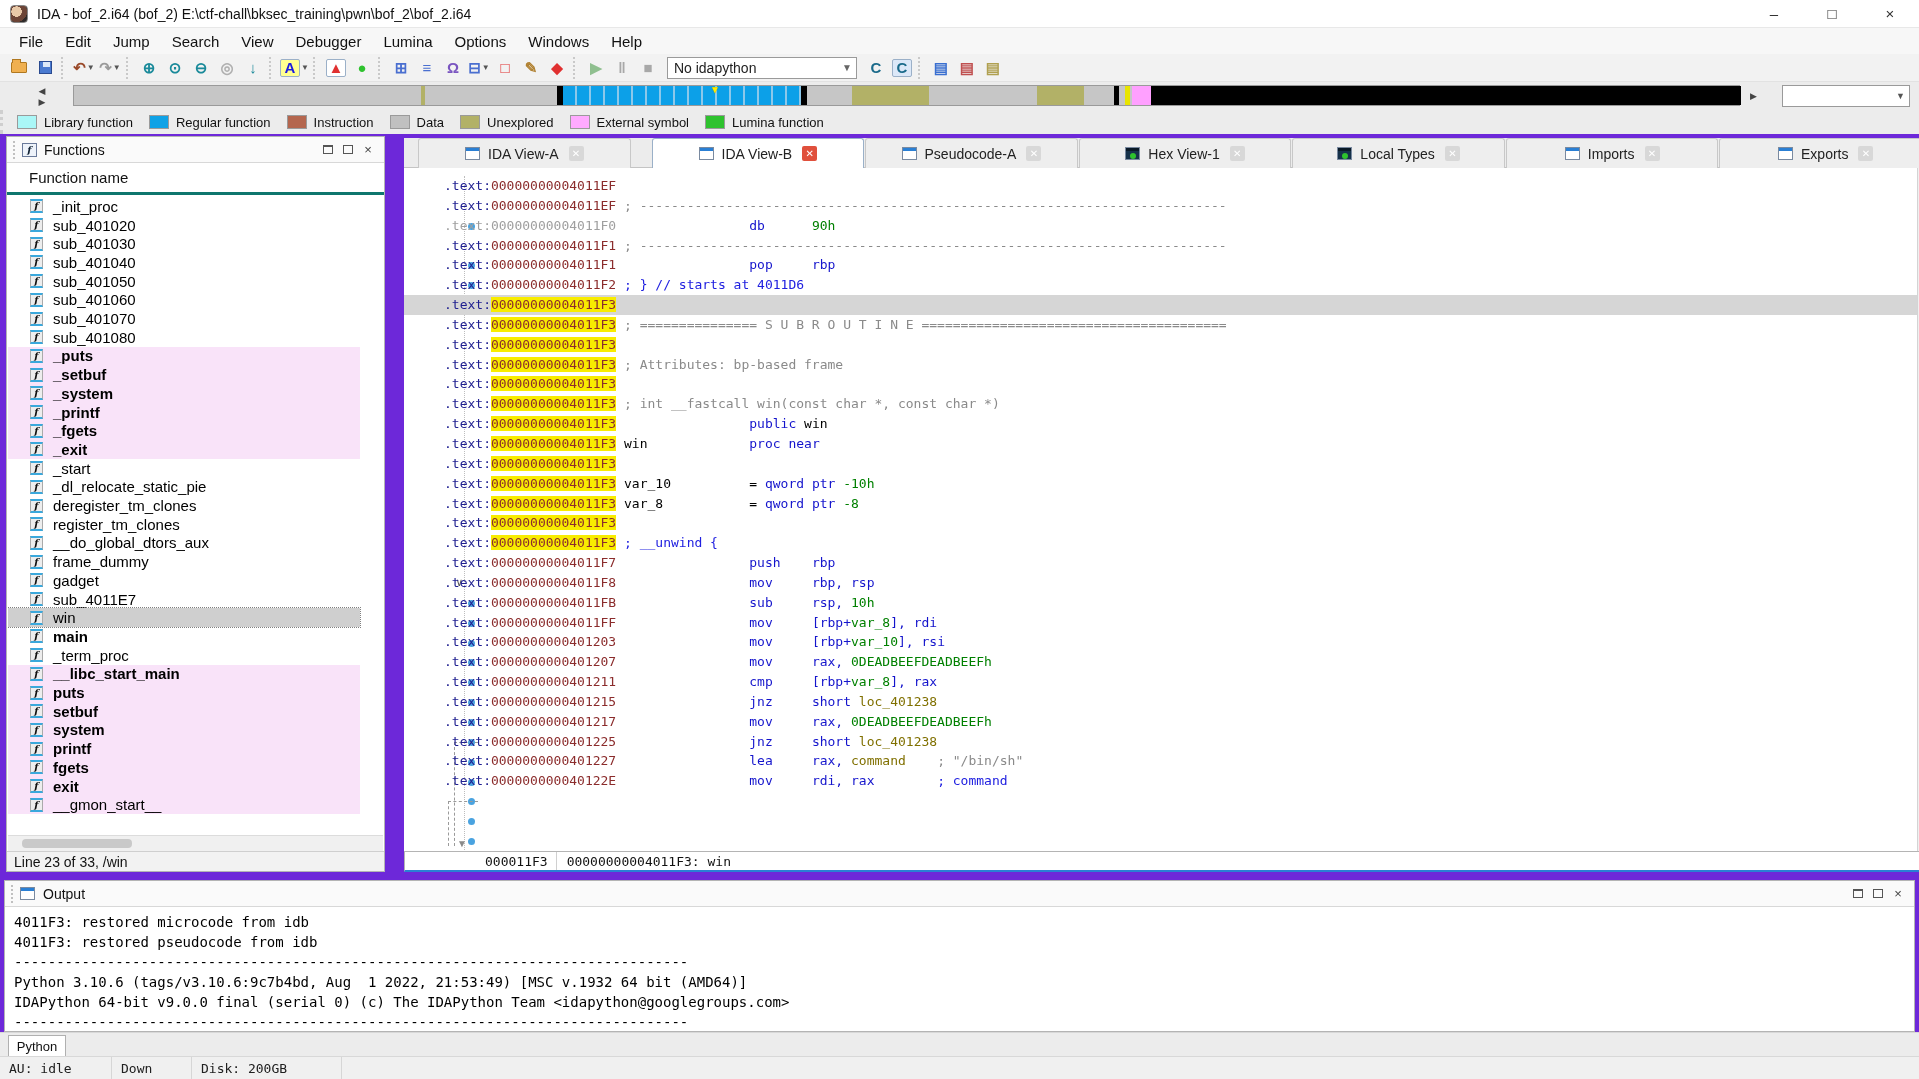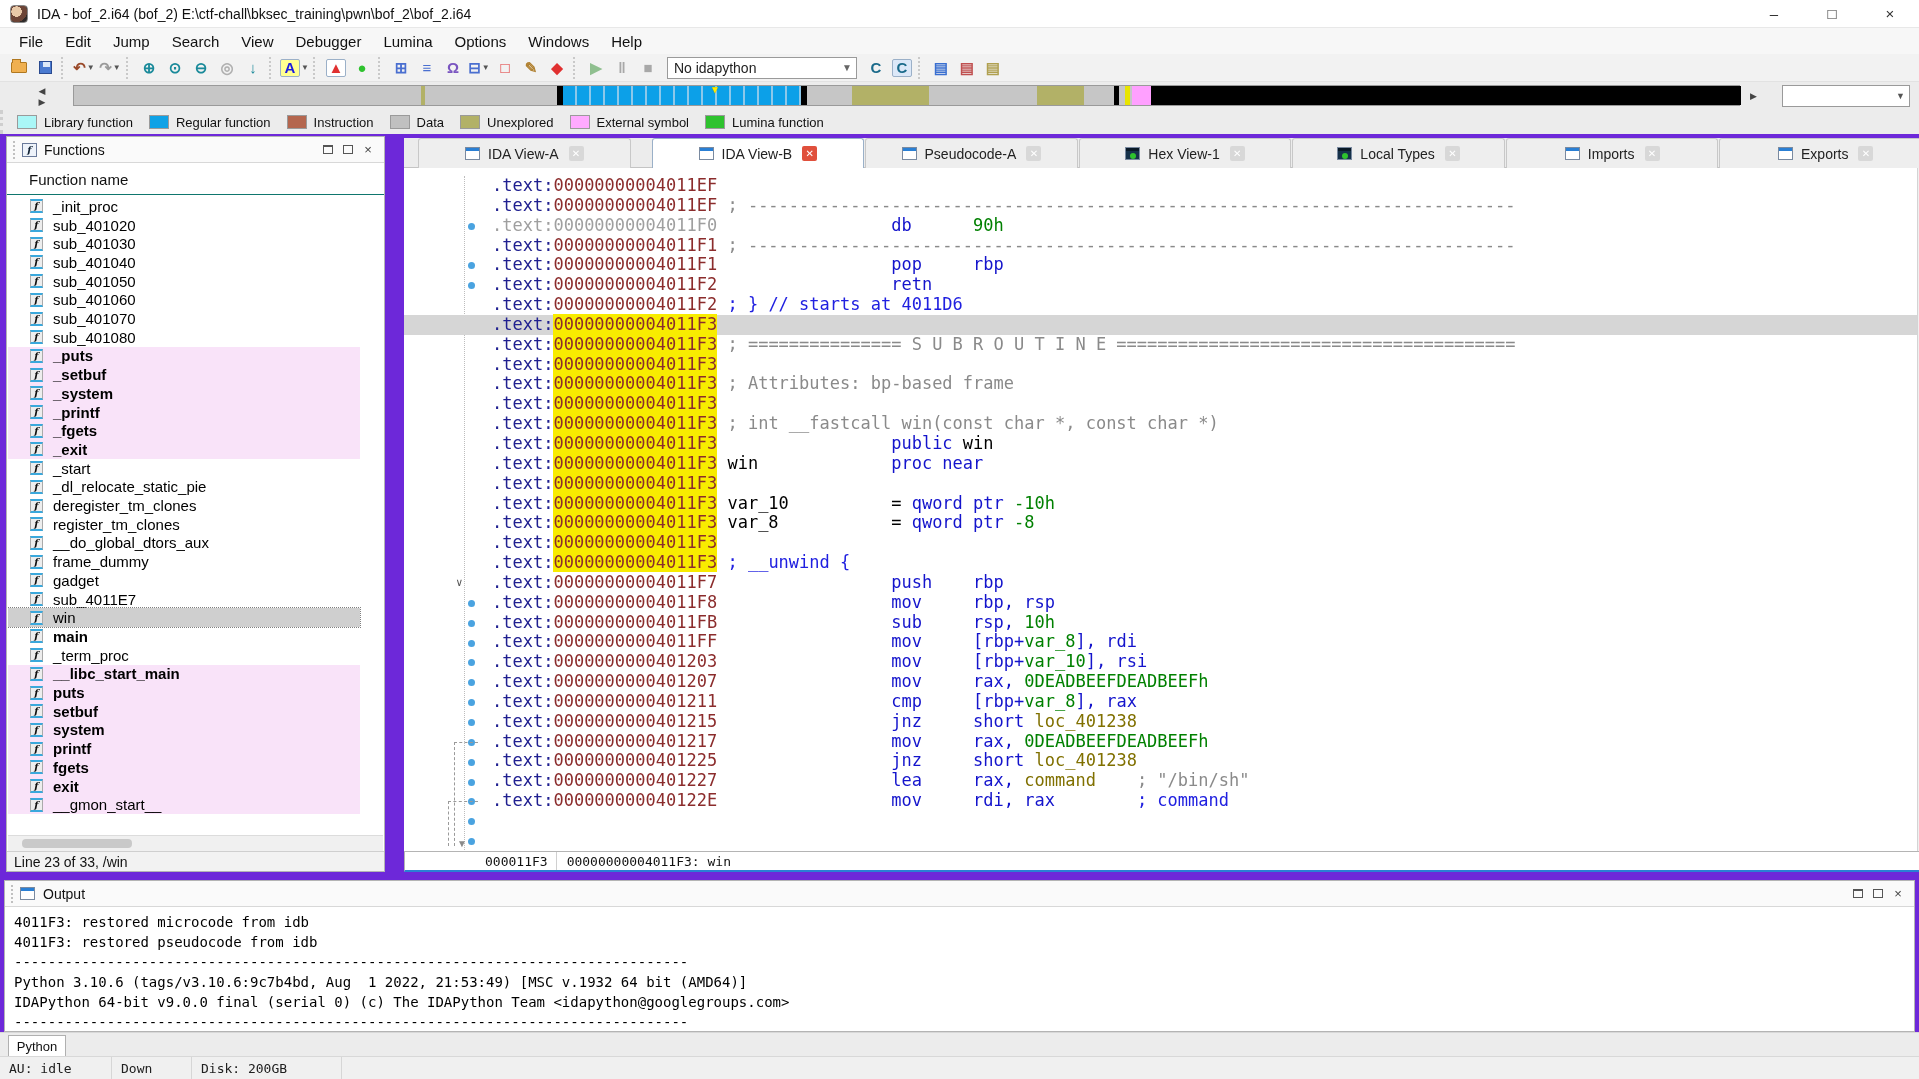--- a/index.html
+++ b/index.html
@@ -72,21 +72,21 @@
                  font:italic bold 10px "DejaVu Serif", serif; text-align:center; line-height:12px; color:#123; }
   .ptitle-label { font-size:14px; color:#111; }
   .pbtns { margin-left:auto; display:flex; align-items:center; margin-right:6px; }
   .pbtn { width:20px; height:18px; display:flex; align-items:center; justify-content:center;
           color:#444; font-size:13px; }
   .pbtn .sq { width:10px; height:9px; border:1px solid #555; }
   .pbtn .sq.bar { border-top:2px solid #555; }
 
   
   #functions-panel { left:6px; top:136px; width:379px; height:736px; }
-  #func-header { height:32px; border-bottom:1px solid #0f766e; display:flex; align-items:flex-end;
+  #func-header { height:32px; border-bottom:3px solid #0f766e; display:flex; align-items:flex-end;
                  padding:0 0 6px 22px; font-size:15px; color:#111; }
   #func-list { position:absolute; left:1px; top:60px; right:1px; height:622px; overflow:hidden; }
   .frow { position:absolute; left:0; width:352px; height:18.7px; display:flex; align-items:center;
           padding-left:22px; font-size:15px; color:#000; }
   .frow .ficon { width:13px; height:14px; background:#ededed; border:1px solid #aaa;
                  border-top:2px solid #3aa8dc; border-bottom:2px solid #3aa8dc;
                  font:italic bold 10px "DejaVu Serif", serif; color:#111; text-align:center;
                  line-height:9px; margin-right:10px; flex:none; }
   .frow.p  { background:#f9e3f9; font-weight:bold; }
   .frow.pn { background:#f9e3f9; }
@@ -112,21 +112,21 @@
   .ticon::before { content:""; display:block; height:3px; background:#2a7fd4; }
   .ticon.dark { background:#16324a; }
   .ticon.dark::before { background:#0a1a28; }
   .ticon.dark .dot { display:block; width:6px; height:6px; border-radius:3px; background:#2ec22e; margin:2px auto 0; }
   .tclose { width:15px; height:15px; margin-left:10px; background:#d8d8d8; color:#fff; font-size:10px;
             display:flex; align-items:center; justify-content:center; border-radius:2px; flex:none; }
   .tclose.red { background:#e0503c; }
   #dcontent { position:absolute; left:0; top:30px; right:16px; bottom:21px; background:#ffffff; overflow:hidden; }
   #dlines { position:absolute; left:0; top:8px; width:100%; }
   .dl { position:relative; height:19.85px; line-height:19.85px; white-space:pre;
-        font-family:"DejaVu Sans Mono", monospace; font-size:17px; padding-left:88px; color:#000; }
+        font-family:"DejaVu Sans Mono", monospace; font-size:13px; padding-left:40px; color:#000; }
   .dl.cur { background:#d6d6d6; }
   .pfx { color:#202090; } .adr { color:#8b2c2c; }
   .dl.gry .pfx, .dl.gry .adr { color:#9f9f9f; }
   .adr.hl { background:#f8ec00; }
   .sb { color:#1414cc; }      
   .sg { color:#008000; }      
   .sc { color:#8a8a8a; }      
   .su { color:#2020e0; }      
   .so { color:#807000; }      
   #dmargin { position:absolute; left:0; top:8px; width:88px; height:680px; }
@@ -582,21 +582,20 @@
           <div class="jstub" style="left: 44px; top: 625.35px; width: 30px;"></div>
           <div class="jline" style="left: 44px; top: 625.35px; height: 44.65px;"></div>
           <div id="jarrow">▼</div>
         </div>
       <div id="dlines">
           <div class="dl"><span class="pfx">.text:</span><span class="adr">00000000004011EF</span></div>
           <div class="dl"><span class="pfx">.text:</span><span class="adr">00000000004011EF</span><span class="sc"> ; ---------------------------------------------------------------------------</span></div>
           <div class="dl gry"><span class="pfx">.text:</span><span class="adr">00000000004011F0</span><span>                 </span><span class="sb">db</span><span>      </span><span class="sg">90h</span></div>
           <div class="dl"><span class="pfx">.text:</span><span class="adr">00000000004011F1</span><span class="sc"> ; ---------------------------------------------------------------------------</span></div>
           <div class="dl"><span class="pfx">.text:</span><span class="adr">00000000004011F1</span><span>                 </span><span class="sb">pop</span><span>     </span><span class="sb">rbp</span></div>
-          <div class="dl"><span class="pfx">.text:</span><span class="adr">00000000004011F2</span><span>                 </span><span class="sb">retn</span></div>
           <div class="dl"><span class="pfx">.text:</span><span class="adr">00000000004011F2</span><span> </span><span class="su">; } // starts at 4011D6</span></div>
           <div class="dl cur"><span class="pfx">.text:</span><span class="adr hl">00000000004011F3</span></div>
           <div class="dl"><span class="pfx">.text:</span><span class="adr hl">00000000004011F3</span><span> </span><span class="sc">; =============== S U B R O U T I N E =======================================</span></div>
           <div class="dl"><span class="pfx">.text:</span><span class="adr hl">00000000004011F3</span></div>
           <div class="dl"><span class="pfx">.text:</span><span class="adr hl">00000000004011F3</span><span> </span><span class="sc">; Attributes: bp-based frame</span></div>
           <div class="dl"><span class="pfx">.text:</span><span class="adr hl">00000000004011F3</span></div>
           <div class="dl"><span class="pfx">.text:</span><span class="adr hl">00000000004011F3</span><span> </span><span class="sc">; int __fastcall win(const char *, const char *)</span></div>
           <div class="dl"><span class="pfx">.text:</span><span class="adr hl">00000000004011F3</span><span>                 </span><span class="sb">public</span><span> win</span></div>
           <div class="dl"><span class="pfx">.text:</span><span class="adr hl">00000000004011F3</span><span> win             </span><span class="sb">proc near</span></div>
           <div class="dl"><span class="pfx">.text:</span><span class="adr hl">00000000004011F3</span></div>

